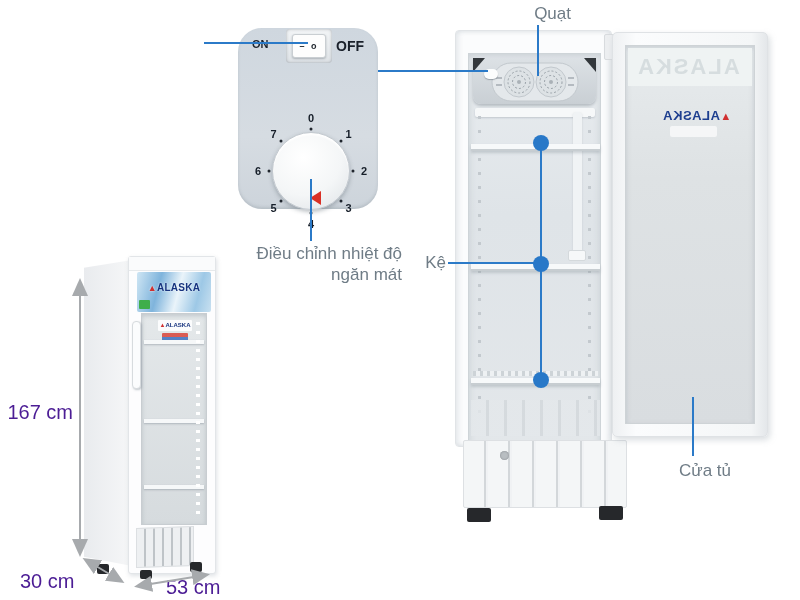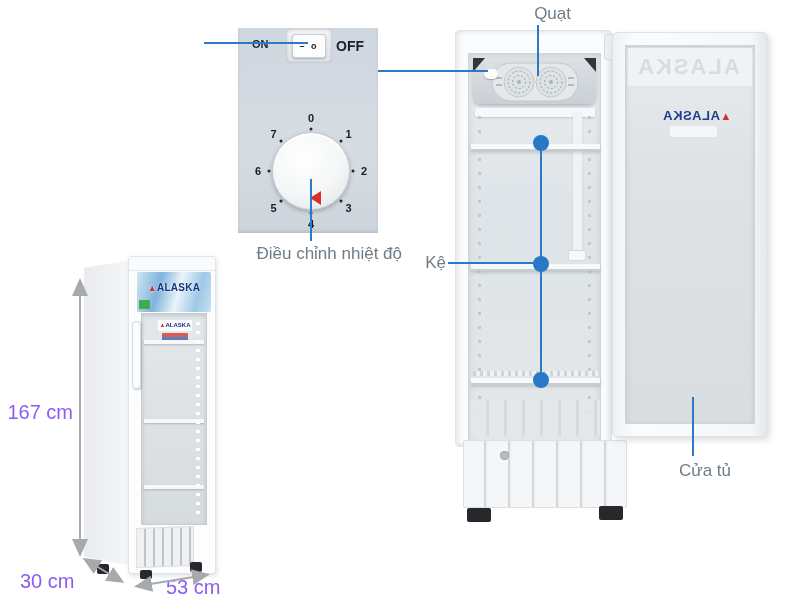--- a/index.html
+++ b/index.html
@@ -4,23 +4,23 @@
 <style>
   * { margin:0; padding:0; box-sizing:border-box; }
   body { background:#fff; font-family:"Liberation Sans","DejaVu Sans",sans-serif; }
   #canvas { position:relative; width:800px; height:600px; background:#fff; overflow:hidden; }
 
   .label { position:absolute; color:#6f7c86; font-size:17px; line-height:21px; text-align:right; }
   .blue-line { position:absolute; background:#2b7ac8; z-index:30; }
   .blue-dot { position:absolute; width:16px; height:16px; border-radius:50%; background:#2878c8; z-index:31; }
 
   
-  #panel { position:absolute; left:238px; top:28px; width:140px; height:205px;
+  #panel { position:absolute; left:238px; top:28px; width:140px; height:181px;
            background:linear-gradient(180deg,#cfd7df 0%,#d6dce2 60%,#cdd4db 100%);
-           box-shadow:inset 0 -2px 3px rgba(120,130,140,.25); }
+           box-shadow:inset 0 -2px 3px rgba(120,130,140,.25);border-radius:24px; }
   .sw-plate { position:absolute; left:48px; top:1px; width:46px; height:34px;
               background:linear-gradient(180deg,#f2f4f6,#dfe3e7); border-radius:4px;
               box-shadow:inset 0 0 3px rgba(90,100,110,.5); }
   .sw-rocker { position:absolute; left:6px; top:5px; width:34px; height:24px; background:#fdfdfd;
                border:1px solid #c9ced2; border-radius:3px; box-shadow:0 1px 2px rgba(90,100,110,.4);
                color:#20262e; font-size:9px; font-weight:bold; text-align:center; line-height:22px; letter-spacing:2px; }
   .sw-on  { position:absolute; left:14px; top:10px; width:34px; color:#1a212b; font-size:11px; font-weight:bold; }
   .sw-off { position:absolute; left:98px; top:10px; width:34px; color:#1a212b; font-size:14px; font-weight:bold; }
   #knob { position:absolute; left:34px; top:104px; width:78px; height:78px; border-radius:50%;
           background:radial-gradient(circle at 40% 32%,#ffffff 0%,#f4f6f7 55%,#dde1e5 100%);
@@ -114,21 +114,21 @@
               box-shadow:0 1px 2px rgba(130,140,150,.5); }
   .sf-led { position:absolute; right:6px; top:8px; width:4px; height:196px;
             background:repeating-linear-gradient(180deg,#ffffff 0 3px,rgba(255,255,255,0) 3px 9px); }
   .sf-handle { position:absolute; left:3px; top:64px; width:9px; height:68px; background:#fbfcfd;
                border:1px solid #d7dbde; border-radius:4px; box-shadow:1px 1px 2px rgba(140,150,160,.5); }
   .sf-grille { position:absolute; left:7px; top:270px; width:58px; height:40px; background:#eef0f2;
                background-image:repeating-linear-gradient(90deg,transparent 0 7px,#bfc4c8 7px 9px);
                border:1px solid #dcdfe2; transform:skewY(-2deg); }
 
   
-  .dim-text { position:absolute; color:#8b5cf6; font-size:20px; }
+  .dim-text { position:absolute; color:#4c1d95; font-size:20px; }
   #dims-svg { position:absolute; left:0; top:0; z-index:20; pointer-events:none; }
 </style>
 </head>
 <body>
 
 <div id="canvas">
 
   <div class="label" style="left:116px; top:29px; width:104px;">
   </div>
   <div class="blue-line" style="left:204px; top:42px; width:104px; height:2px;"></div>
@@ -157,20 +157,21 @@
         <span class="dial-num" style="left: 20px; top: 143px;">6</span>
         <span class="dial-dot" style="left: 31px; top: 143px;"></span>
         <span class="dial-num" style="left: 35.5233px; top: 105.523px;">7</span>
         <span class="dial-dot" style="left: 43.3015px; top: 113.302px;"></span>
       </div>
   </div>
   <div class="blue-line" style="left:310px; top:179px; width:2px; height:62px;"></div>
 
   <div class="label" style="left:222px; top:243px; width:180px;">
     <div>Điều chỉnh nhiệt độ</div>
+    <div>ngăn mát</div>
   </div>
 
   <div class="label" style="left:505px; top:3px; width:66px;">Quạt</div>
   <div class="blue-line" style="left:537px; top:25px; width:2px; height:51px;"></div>
   <div class="blue-line" style="left:378px; top:70px; width:110px; height:2px;"></div>
 
   <div id="fridge-open">
     <div id="fridge-interior">
       <div id="fan-housing">
         <span class="fan-corner l"></span>

